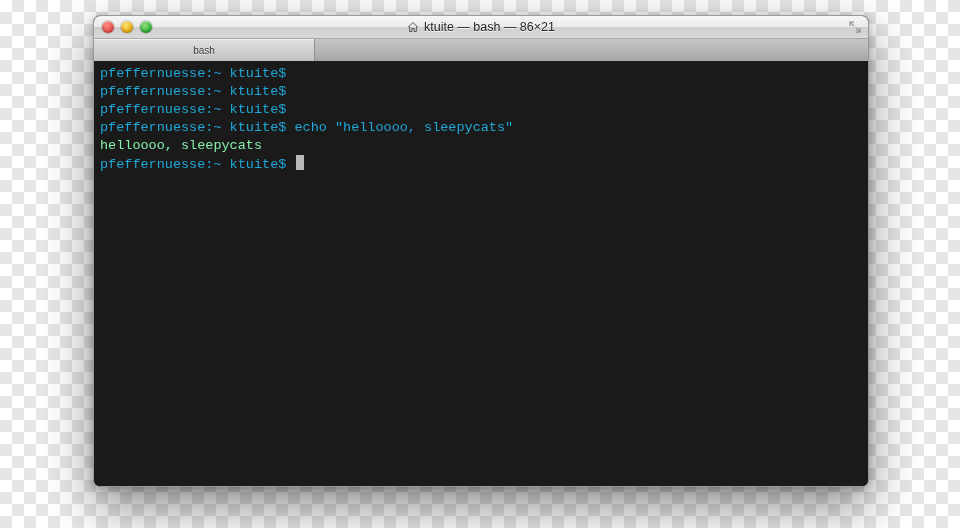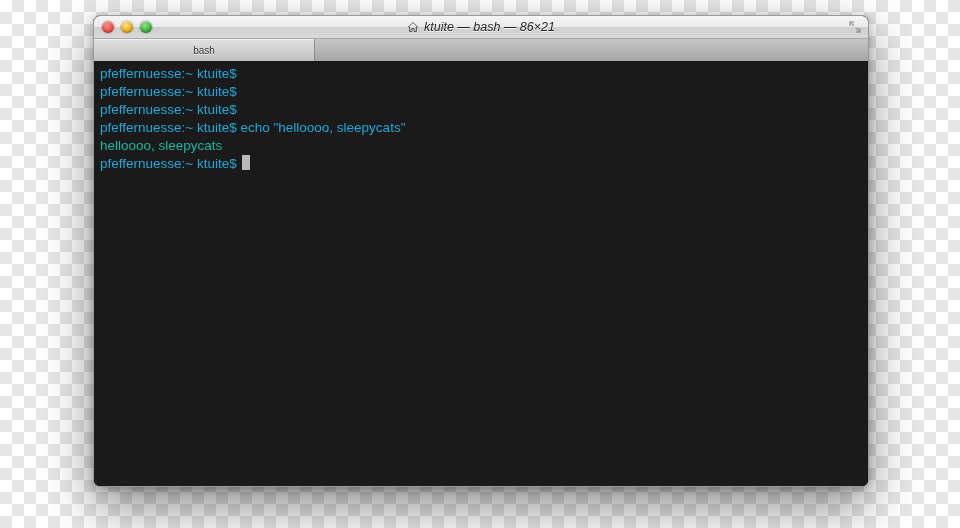--- a/index.html
+++ b/index.html
@@ -57,21 +57,20 @@
     left: 0; right: 0;
     text-align: center;
     font-size: 12.5px;
     color: #262626;
     text-shadow: 0 1px 0 rgba(255,255,255,0.8);
     pointer-events: none;
     display: flex;
     justify-content: center;
     align-items: center;
     gap: 5px;
-    font-style: italic;
   }
   .home-icon svg { display: block; }
   .expand-icon {
     position: absolute;
     right: 6px;
     top: 4px;
     width: 14px;
     height: 14px;
     opacity: 0.55;
   }
@@ -95,29 +94,29 @@
     text-shadow: 0 1px 0 rgba(255,255,255,0.6);
   }
   .terminal-body {
     position: absolute;
     top: 45px;
     bottom: 0;
     left: 0;
     right: 0;
     background: #1a1a1a;
     padding: 4px 6px 6px 6px;
-    font-family: Liberation Sans, sans-serif;
+    font-family: Liberation Mono, monospace;
     font-size: 13.5px;
     line-height: 18px;
     white-space: pre;
     overflow: hidden;
   }
   .prompt   { color: #1fa8d8; }
   .command  { color: #1fa8d8; }
-  .output   { color: #14b8a6; }
+  .output   { color: #86efac; }
   .cursor {
     display: inline-block;
     width: 8px;
     height: 15px;
     background: #b8b8b8;
     vertical-align: -2px;
     margin-left: 2px;
   }
 </style>
 </head>

